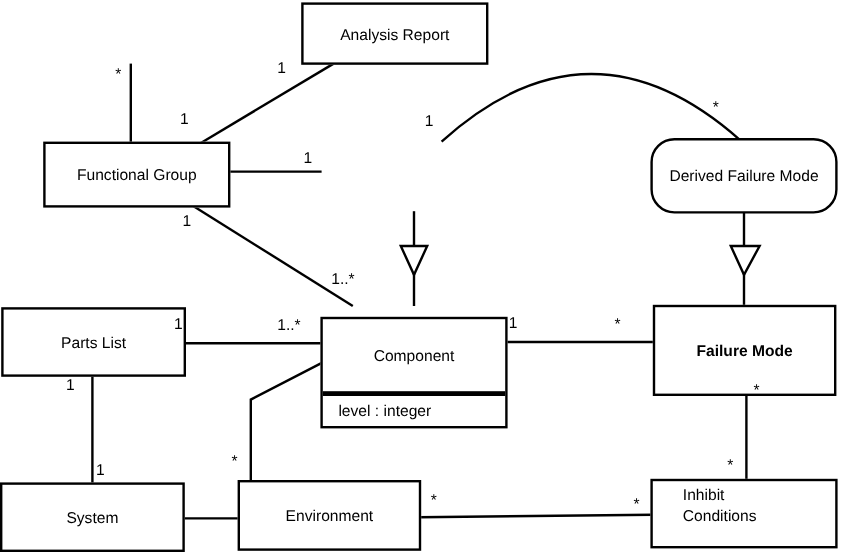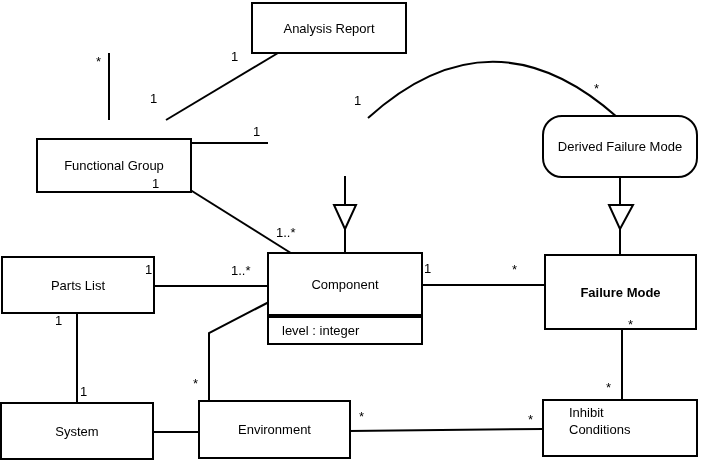--- a/index.html
+++ b/index.html
@@ -24,34 +24,34 @@
     display: flex;
     align-items: center;
     justify-content: center;
     font-size: 13px;
     line-height: 15px;
     text-align: center;
   }
   
   .c-operational-states   { left: 40px;  top: 2px;   width: 155px; height: 53px; }
   .c-analysis-report      { left: 251px; top: 2px;   width: 156px; height: 52px; }
-  .c-functional-group     { left: 36px;  top: 118px; width: 156px; height: 55px; margin-top: 20px; }
+  .c-functional-group     { left: 36px;  top: 118px; width: 156px; height: 55px; }
   .c-derived-component    { left: 266px; top: 117px; width: 156px; height: 61px; }
   .c-derived-failure-mode { left: 542px; top: 115px; width: 156px; height: 63px; border-radius: 20px; }
   .c-parts-list           { left: 1px;   top: 256px; width: 154px; height: 58px; }
   .c-failure-mode         { left: 544px; top: 254px; width: 153px; height: 76px; font-weight: bold; }
   .c-system               { left: 0px;   top: 402px; width: 154px; height: 58px; text-align: center; }
   .c-environment          { left: 198px; top: 400px; width: 153px; height: 59px; }
   .c-inhibit-conditions   {
     left: 542px; top: 399px; width: 156px; height: 58px;
     justify-content: flex-start; align-items: flex-start;
     padding: 3px 0 0 25px; text-align: left;
     white-space: pre-line; line-height: 17px;
   }
-  .c-component { left: 267px; top: 252px; width: 156px; display: block; padding: 0; }
+  .c-component { left: 267px; top: 264px; width: 156px; display: block; padding: 0; }
   .uml-name-compartment {
     height: 60px;
     display: flex; align-items: center; justify-content: center;
   }
   .uml-attrs-compartment {
     height: 25px;
     border-top: 4px solid #000000;
     display: flex; align-items: center;
     padding-left: 13px;
     text-align: left;

